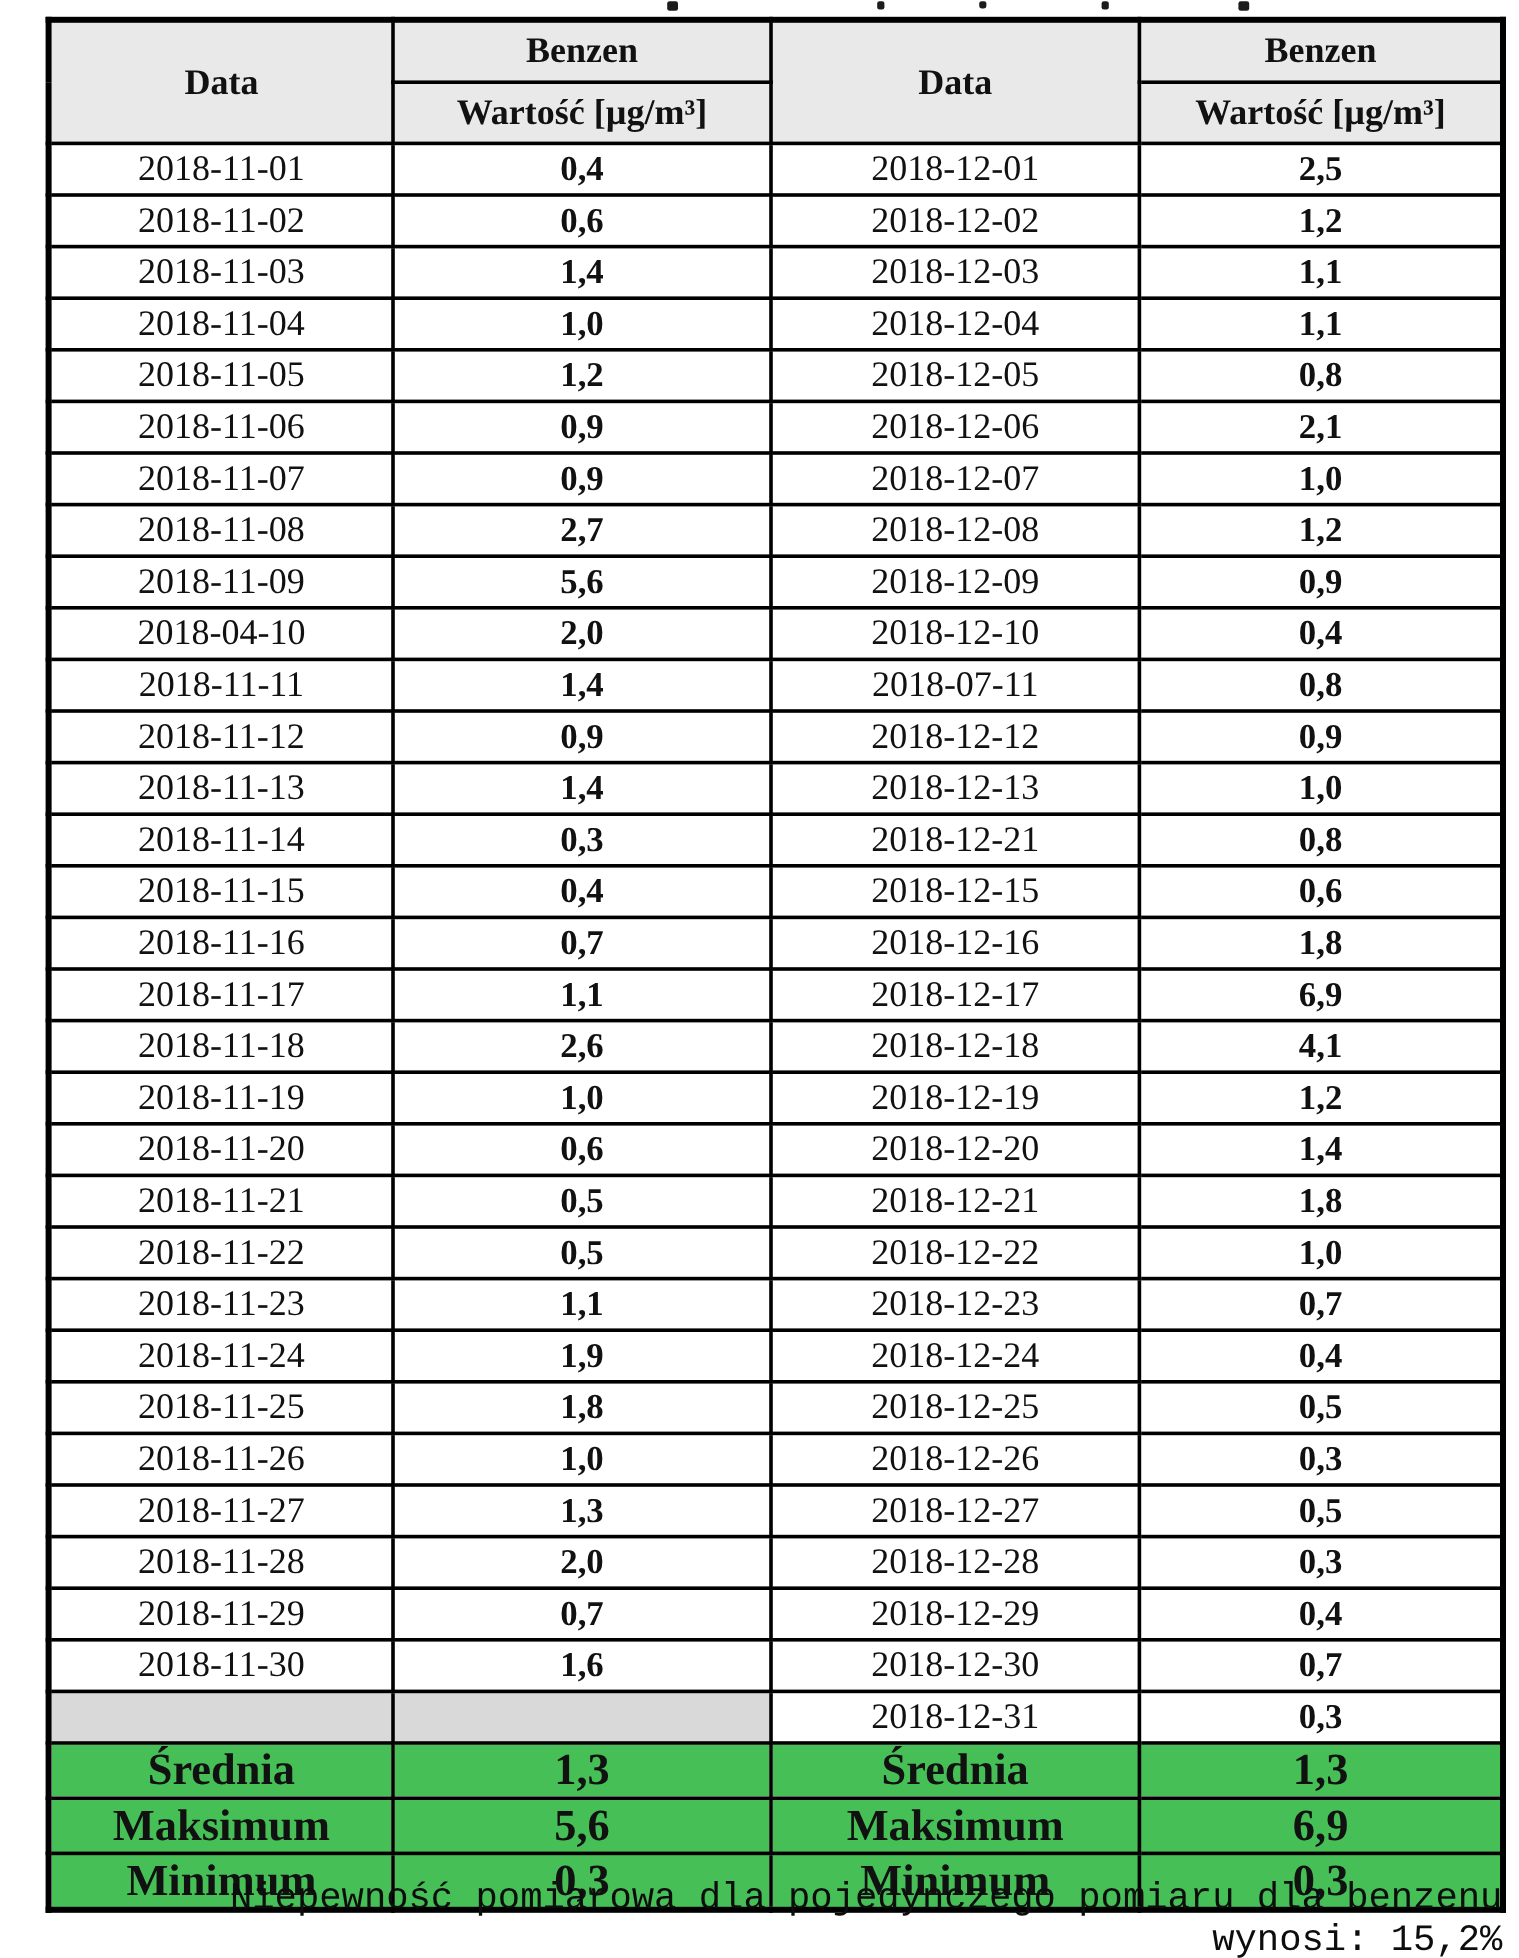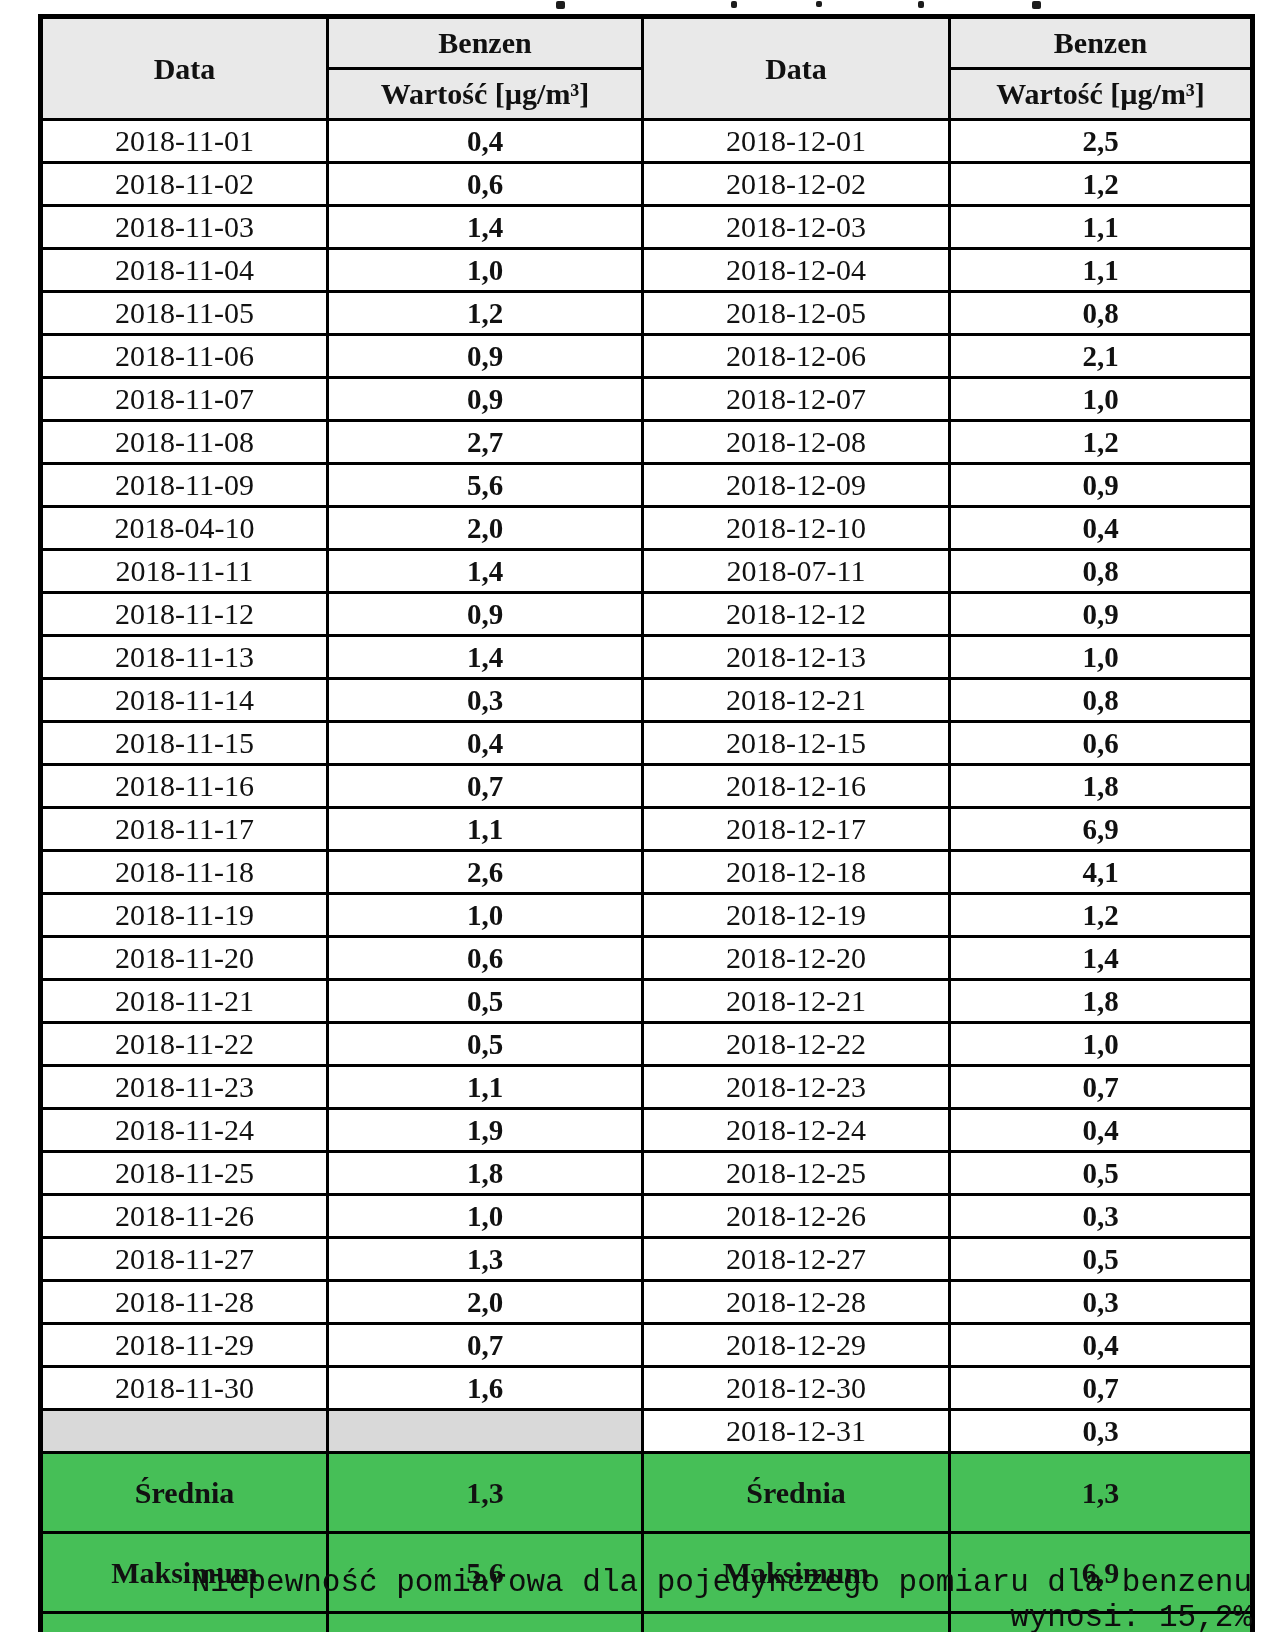--- a/index.html
+++ b/index.html
@@ -39,23 +39,23 @@
     font-size:30px;
     font-weight:bold;
     padding:7px 4px;
     height:34px;
   }
   td.date{font-size:30px;font-weight:normal;padding:2px 4px;height:36px;}
   td.value{font-size:29px;font-weight:bold;padding:2px 4px;height:36px;}
   td.empty{background:var(--empty-gray);}
   tr.summary td{
     background:var(--green);
-    font-size:30px;
+    font-size:37px;
     font-weight:bold;
-    padding:20px 4px;
+    padding:0 4px;
     height:37px;
   }
   .footnote{
     position:absolute;
     left:52px;top:1565px;
     width:1200px;
     font-size:31px;
     color:#0d0d0d;
     text-align:right;
     font-family:Liberation Mono, monospace;

